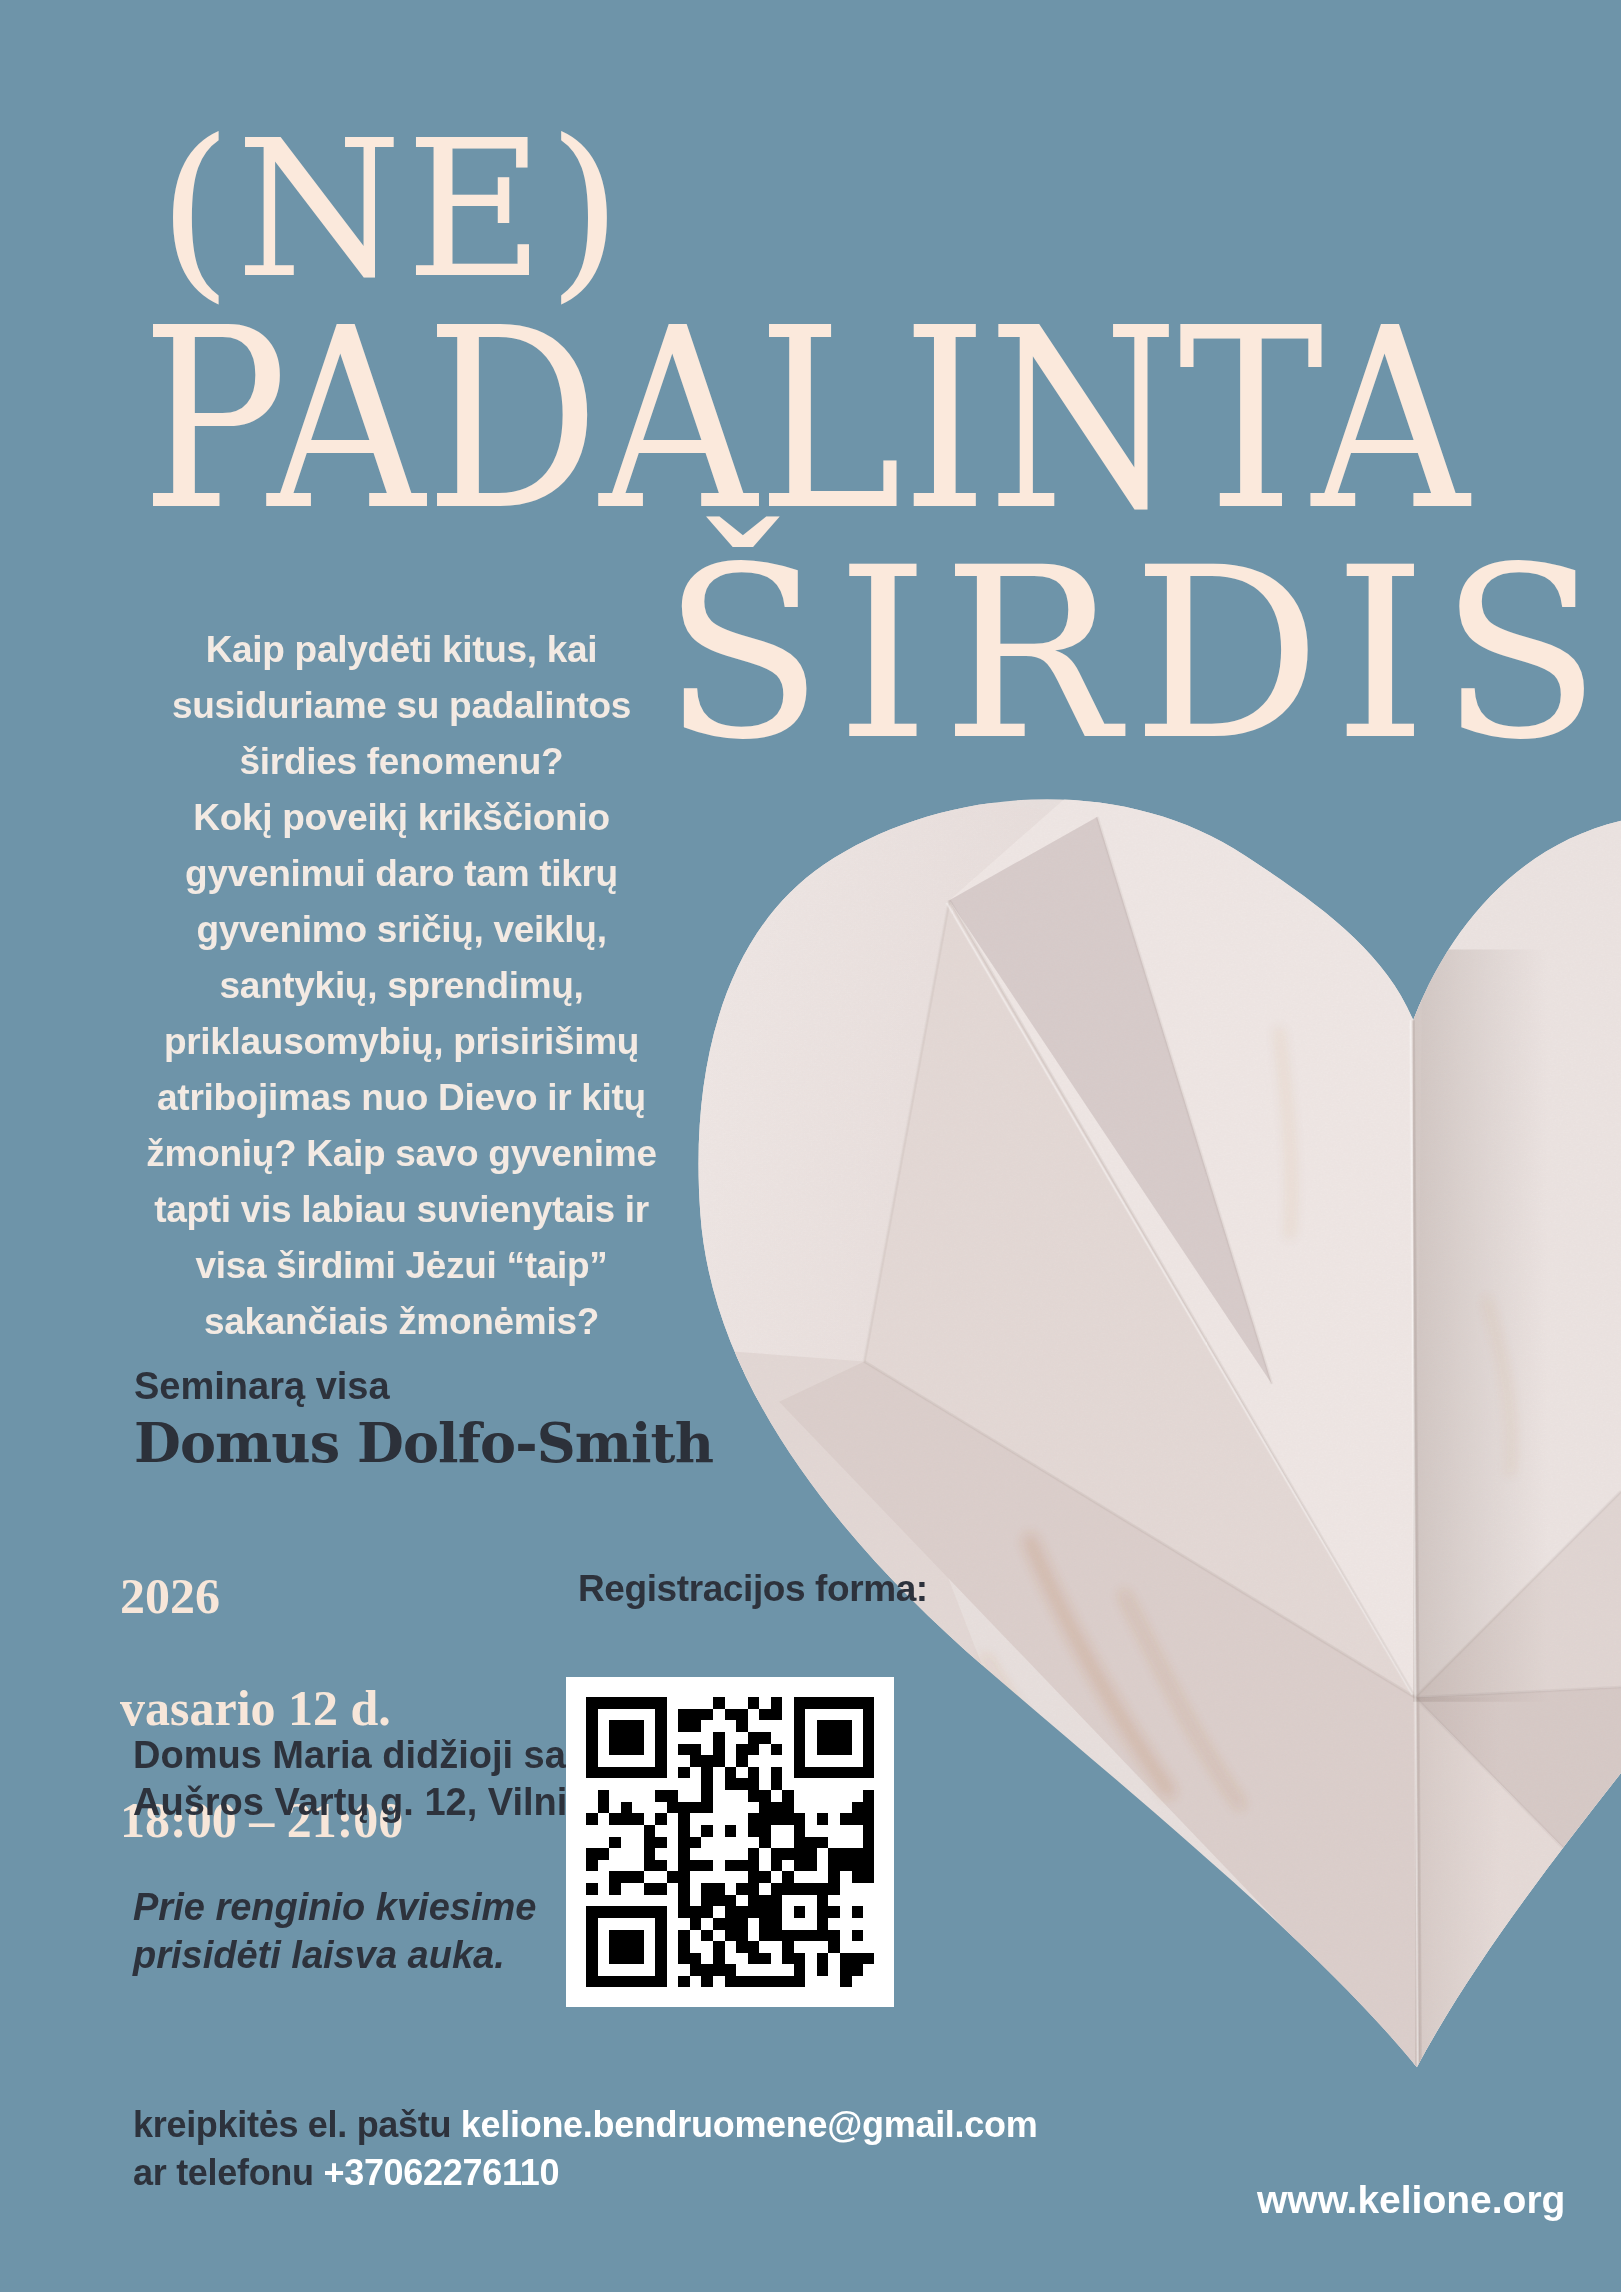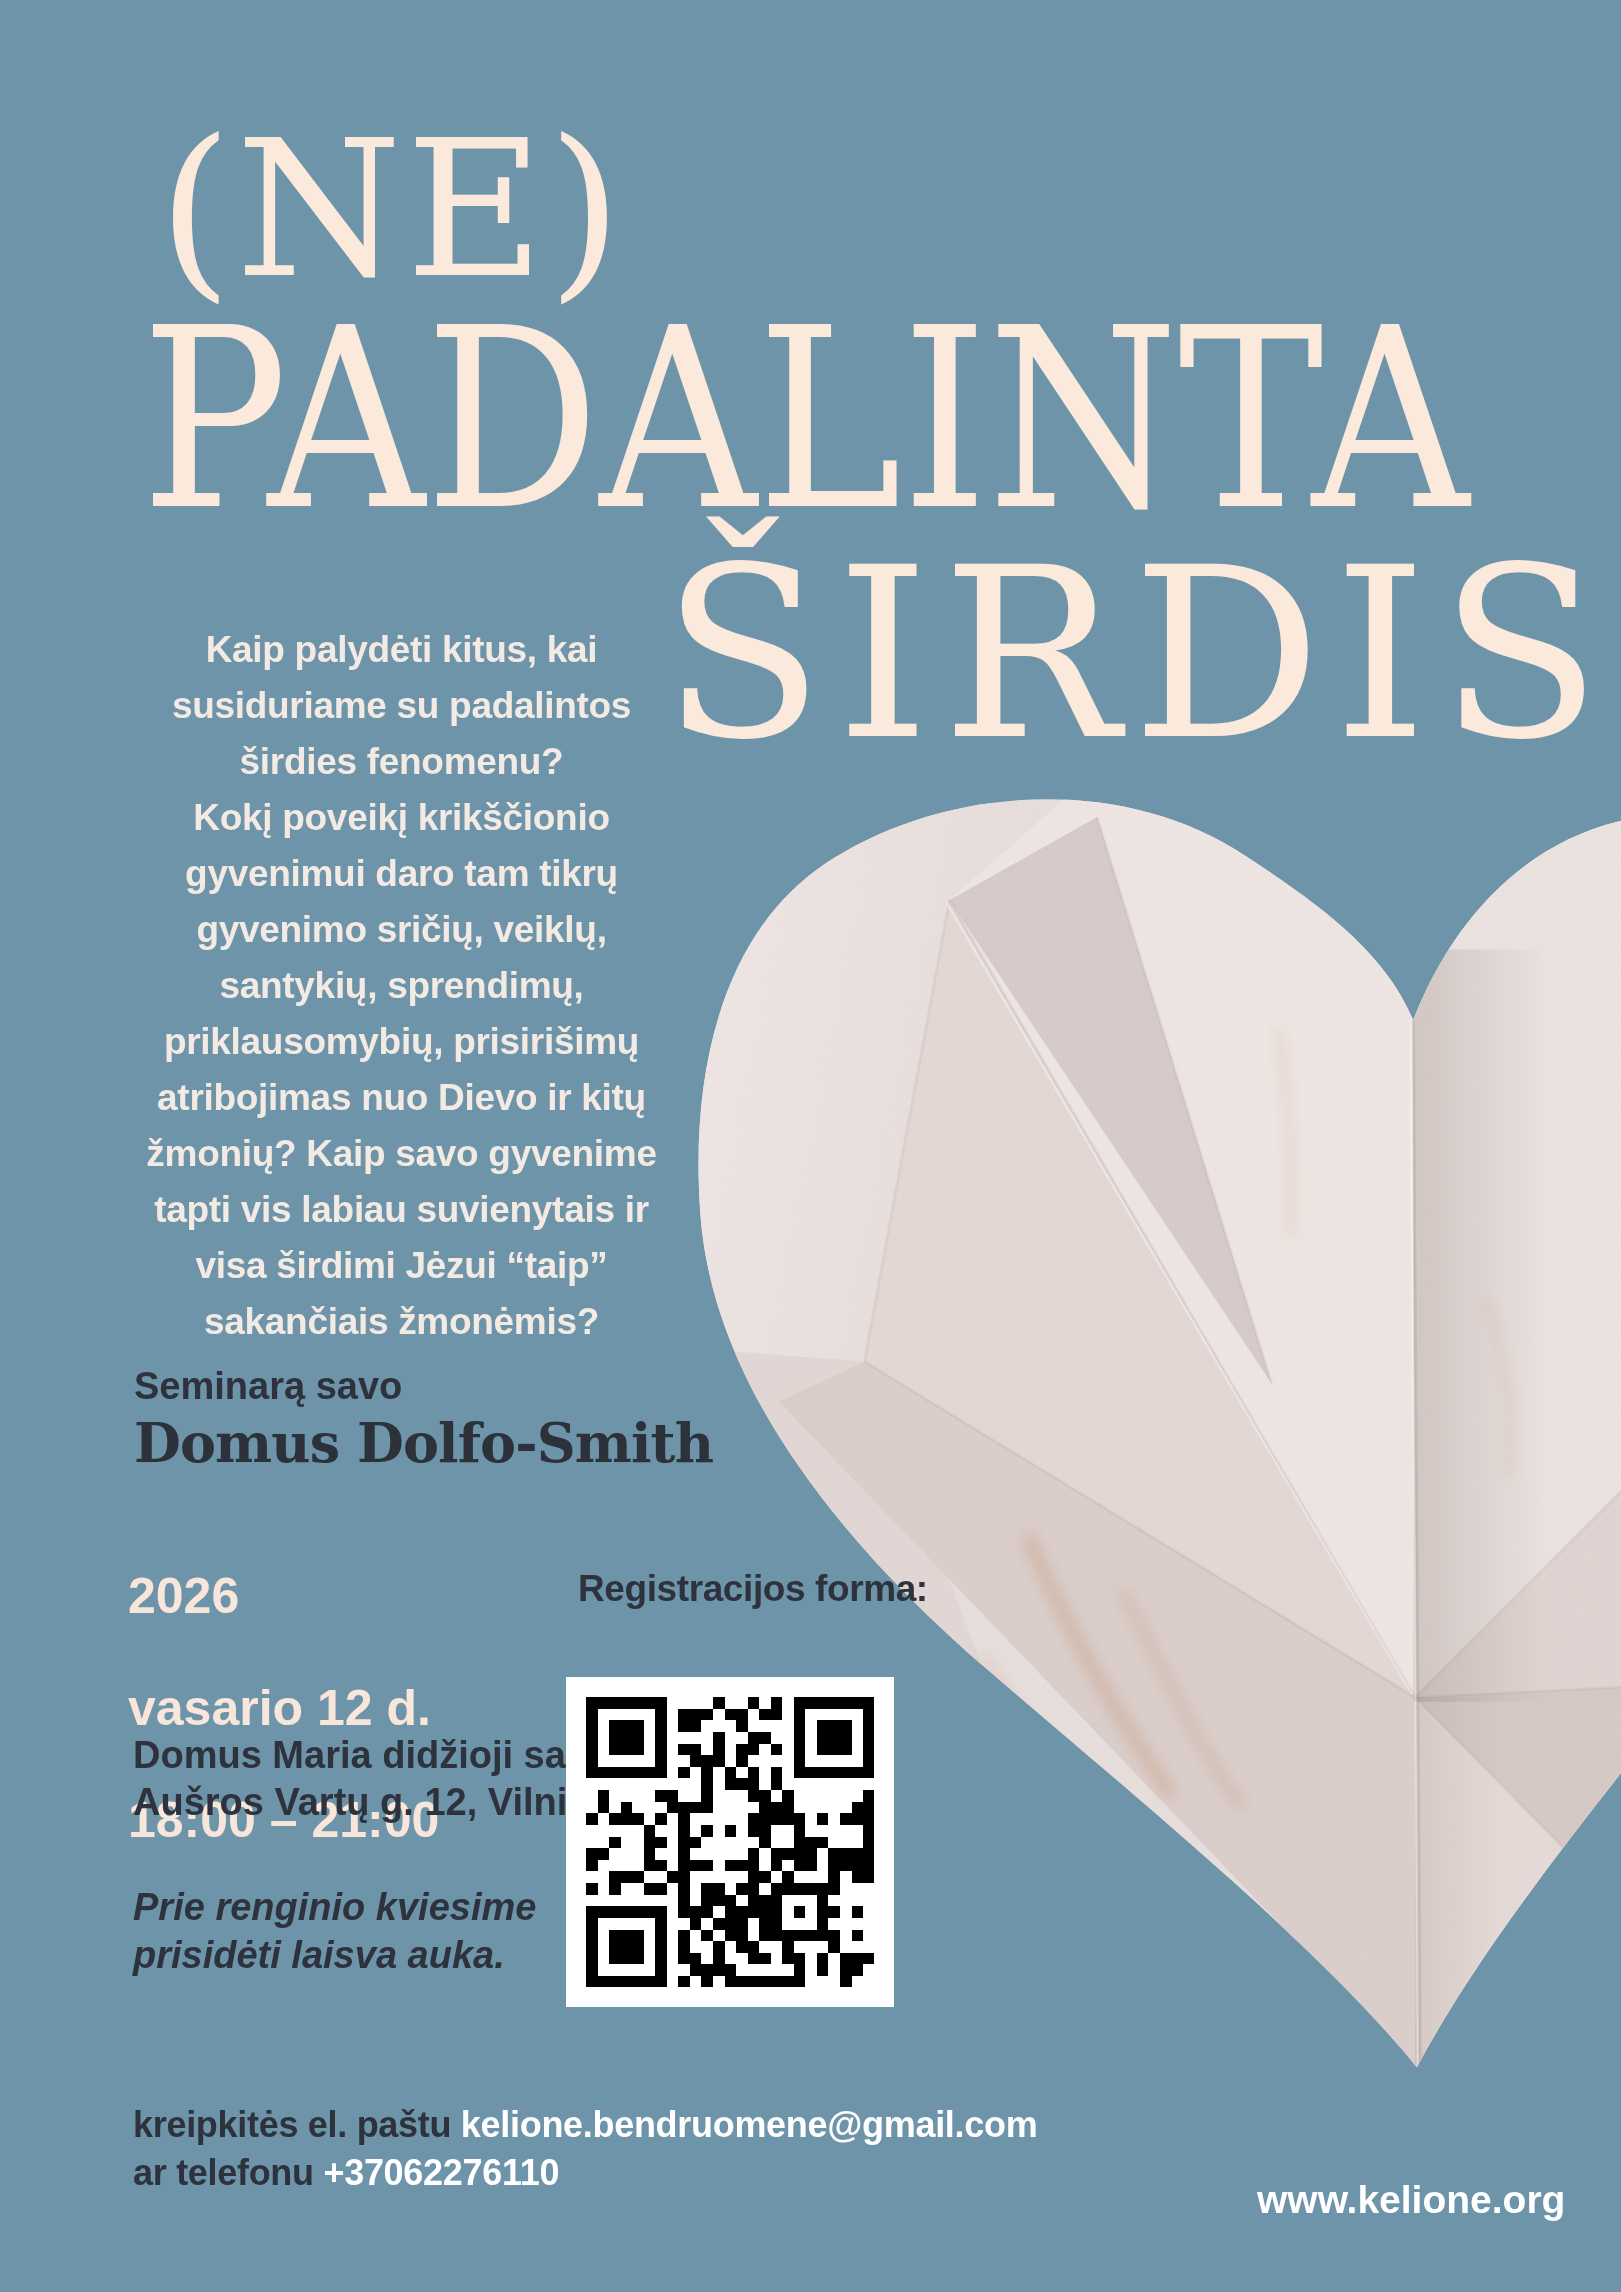--- a/index.html
+++ b/index.html
@@ -36,22 +36,22 @@
     position:absolute; left:134px; top:1365px;
     color:#2d323c; font-size:38px; font-weight:700;
   }
   .speaker-name{
     position:absolute; left:134px; top:1411px;
     color:#2c313a; font-family:"DejaVu Serif", serif; font-size:54px; font-weight:700; letter-spacing:-0.9px;
   }
 
   
   .event-block{
-    position:absolute; left:128px; top:1512px;
-    color:#f7e6d9; font-family:Liberation Sans, sans-serif; font-weight:700;
+    position:absolute; left:120px; top:1512px;
+    color:#f7e6d9; font-family:Liberation Serif, serif; font-weight:700;
     font-size:50px; line-height:56px; white-space:pre-line;
   }
 
   
   .venue{
     position:absolute; left:133px; top:1732px;
     color:#2d323c; font-size:38px; line-height:47px; font-weight:700; white-space:pre-line;
   }
 
   
@@ -187,21 +187,21 @@
 gyvenimui daro tam tikrų
 gyvenimo sričių, veiklų,
 santykių, sprendimų,
 priklausomybių, prisirišimų
 atribojimas nuo Dievo ir kitų
 žmonių? Kaip savo gyvenime
 tapti vis labiau suvienytais ir
 visa širdimi Jėzui “taip”
 sakančiais žmonėmis?</div>
 
-  <div class="speaker-label">Seminarą savo</div>
+  <div class="speaker-label">Seminarą visa</div>
   <div class="speaker-name">Domus Dolfo-Smith</div>
 
   <div class="event-block">
     <span>2026</span><br>
     <span>vasario 12 d.</span><br>
     <span>18:00 – 21:00</span>
   </div>
 
   <div class="venue">Domus Maria didžioji salė
 Aušros Vartų g. 12, Vilnius</div>

